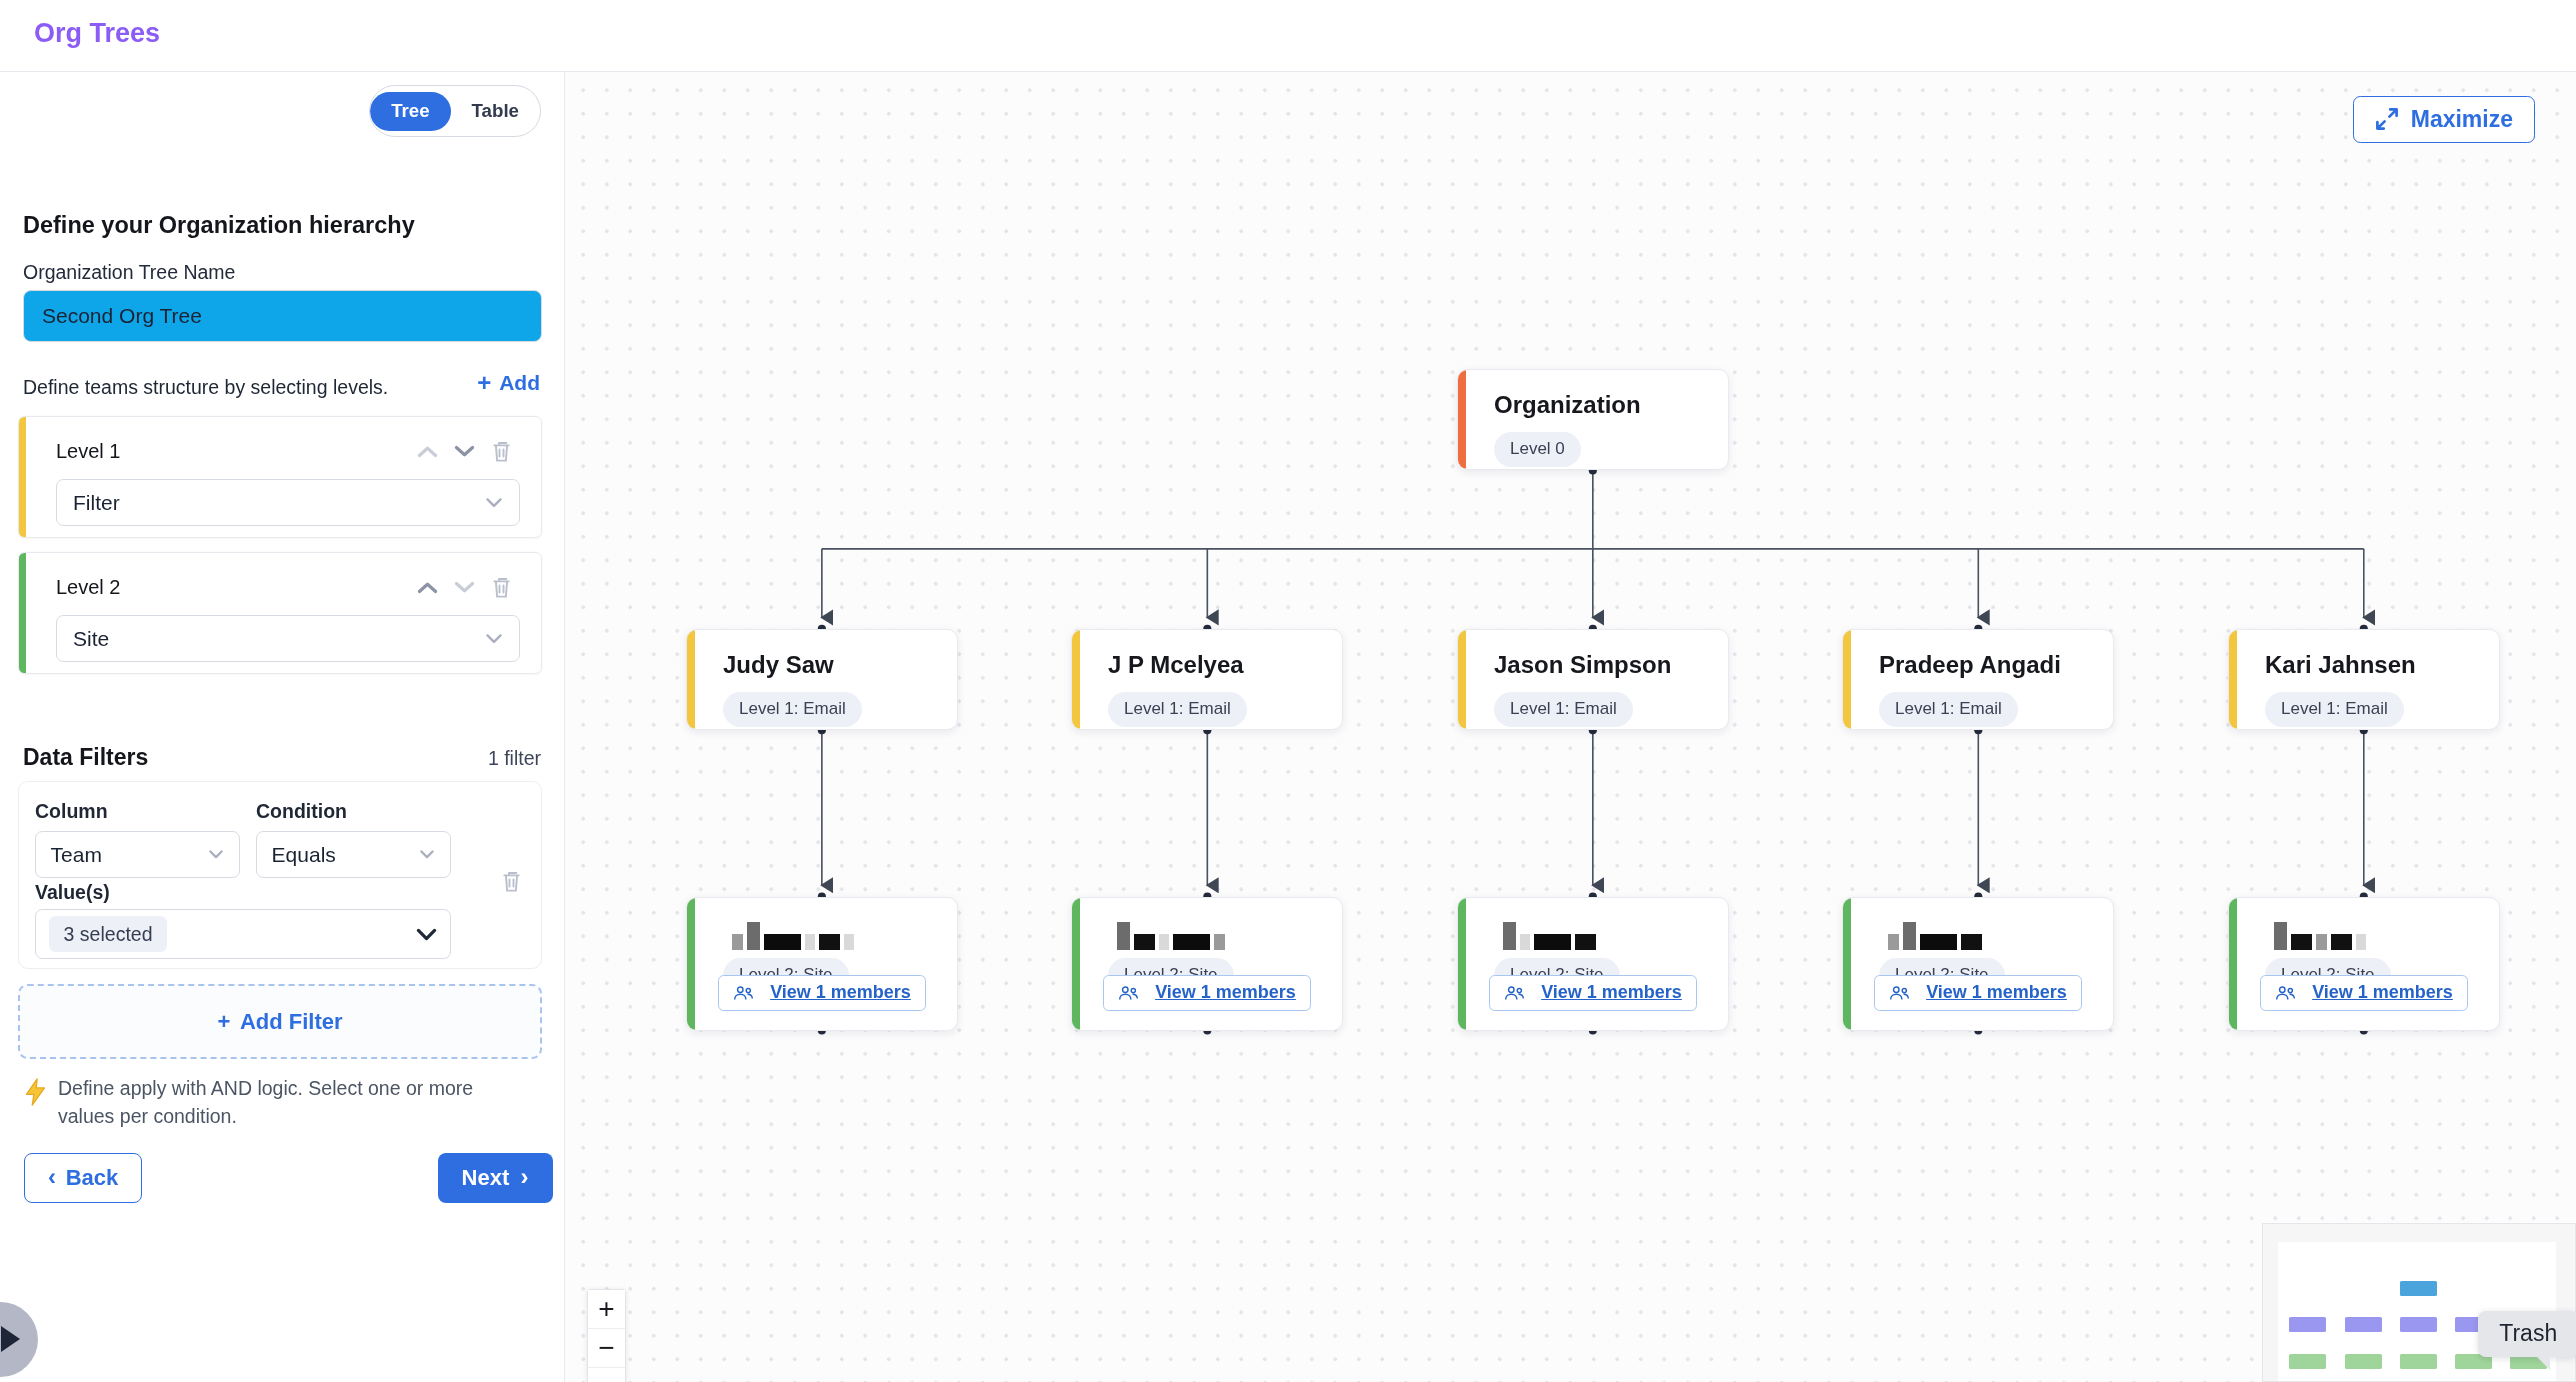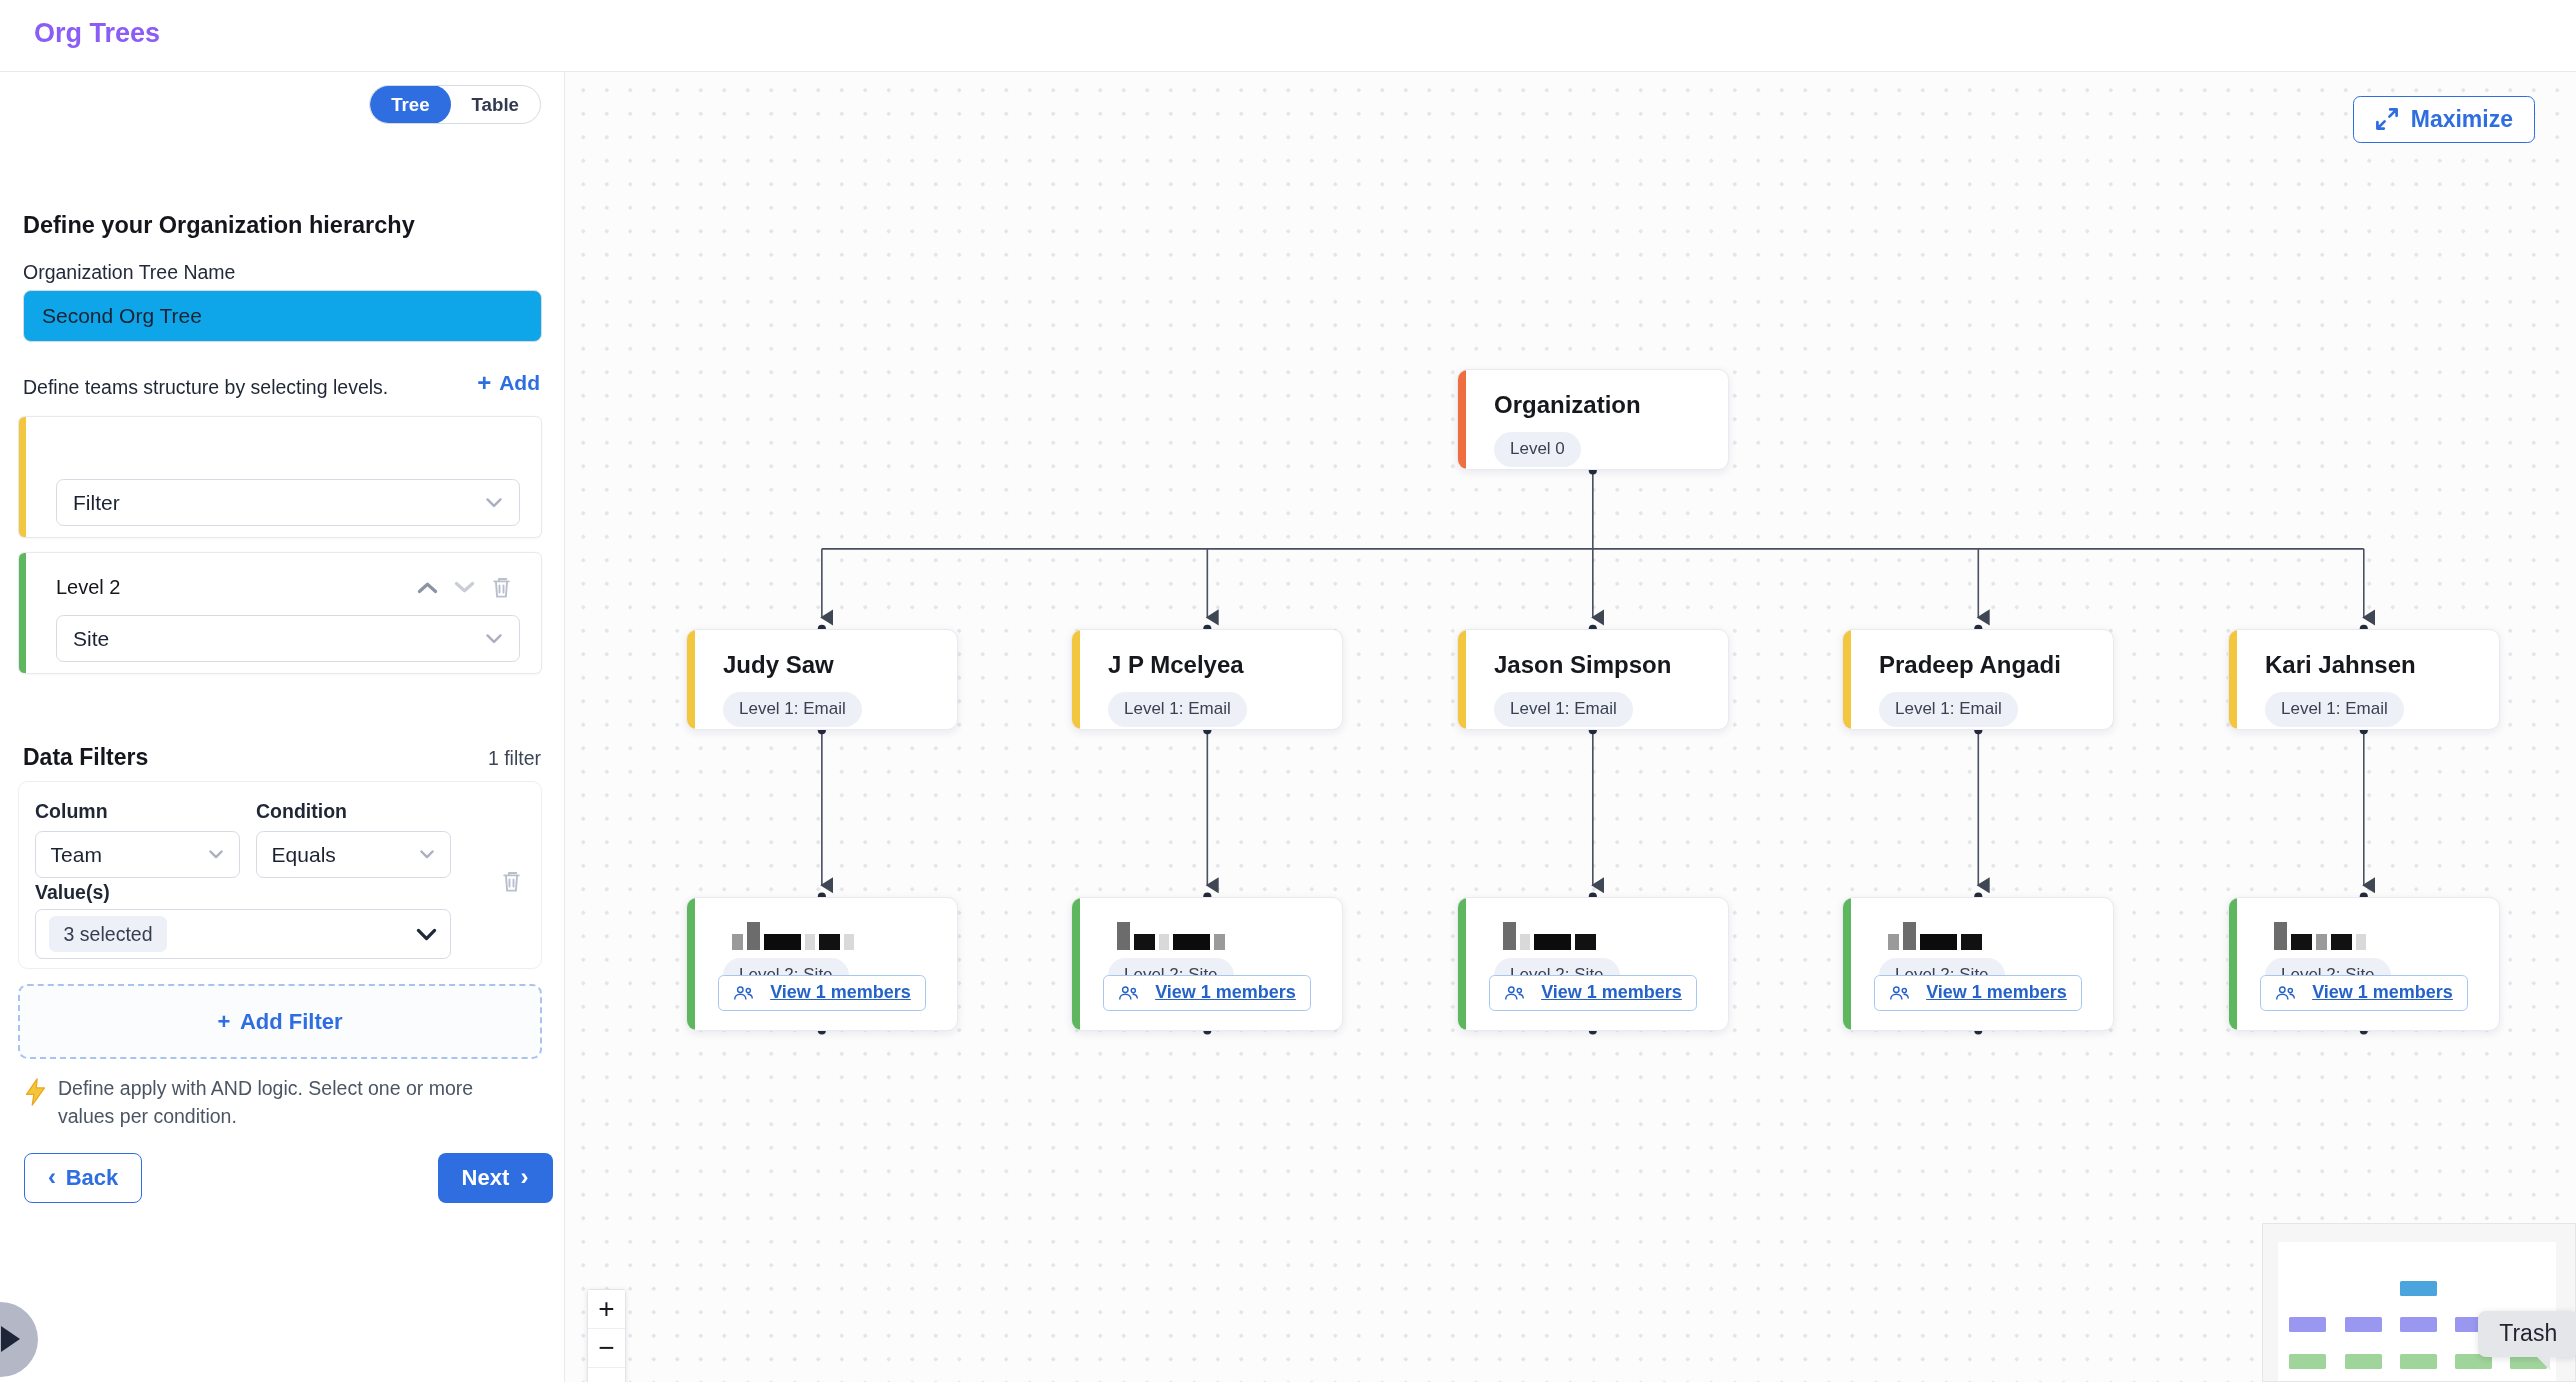--- a/index.html
+++ b/index.html
@@ -9,21 +9,21 @@
   
   .topbar { position:absolute; left:0; top:0; width:2576px; height:72px;
     background:#fff; border-bottom:1.6px solid #e7e9ee; z-index:30; }
   .topbar h1 { position:absolute; left:34px; top:18px; font-size:27px; font-weight:700; color:#8b5cf6; }
 
   
   .sidebar { position:absolute; left:0; top:72px; width:565px; height:1310px;
     background:#fff; border-right:1.6px solid #e7e9ee; z-index:20; }
 
   .toggle { position:absolute; right:23px; top:13px; display:flex; align-items:center;
-    border:1.6px solid #d6dae2; border-radius:811px; background:#fff; height:39px; overflow:hidden; }
+    border:1.6px solid #d6dae2; border-radius:811px; background:#fff; height:52px; overflow:hidden; }
   .toggle .seg { padding:0 21px; height:39px; display:flex; align-items:center;
     font-size:18.7px; font-weight:700; color:#323b4e; cursor:pointer; }
   .toggle .seg.active { background:#2e6ee0; color:#fff; border-radius:811px; }
 
   .sb-heading { position:absolute; left:23px; top:140px; font-size:23.5px; font-weight:700; color:#14161c; }
 
   .field-label { font-size:19.5px; color:#232b3a; }
   .lbl-treename { position:absolute; left:23px; top:189px; }
   .input { position:absolute; left:23px; top:218px; width:519px; height:52px;
     border:1.6px solid #d6dae2; border-radius:8px; font-size:21px; color:#1b2333;
@@ -160,20 +160,38 @@
   <input class="input" readonly="" value="Second Org Tree" style="">
 
   <div class="levels-hint">Define teams structure by selecting levels.</div>
   <div class="add-link">
     <span class="plus">+</span>
     <span>Add</span>
   </div>
 
   <div class="level-card" style="top:344px;">
     <div class="strip" style="background:#f3c63f;"></div>
+    <div class="level-row">
+      <span class="level-title">Level 1</span>
+      <span class="icon-btn">
+        <svg class="ic" width="21" height="13" viewBox="0 0 26 16">
+            <path d="M3 13 L13 4 L23 13" fill="none" stroke="#c9cdd8" stroke-width="4" stroke-linecap="round" stroke-linejoin="round"></path>
+          </svg>
+      </span>
+      <span class="icon-btn">
+        <svg class="ic" width="21" height="13" viewBox="0 0 26 16">
+            <path d="M3 3 L13 12 L23 3" fill="none" stroke="#8b93a5" stroke-width="4" stroke-linecap="round" stroke-linejoin="round"></path>
+          </svg>
+      </span>
+      <span class="icon-btn">
+        <svg class="ic" width="21" height="24" viewBox="0 0 26 30">
+            <path d="M4 8 H22 M10 8 V5 H19 M6 8 L7.5 27 H18.5 L20 8 M10.5 13 V22 M15.5 13 V22" fill="none" stroke="#b9bfcc" stroke-width="2.4" stroke-linecap="round"></path>
+          </svg>
+      </span>
+    </div>
     <div class="select">
       <span>Filter</span>
       <span class="chev">
         <svg class="ic" width="18" height="11.4" viewBox="0 0 22 14">
             <path d="M3 3 L11 11 L19 3" fill="none" stroke="#aab0bf" stroke-width="3" stroke-linecap="round" stroke-linejoin="round"></path>
           </svg>
       </span>
     </div>
   </div>
 

